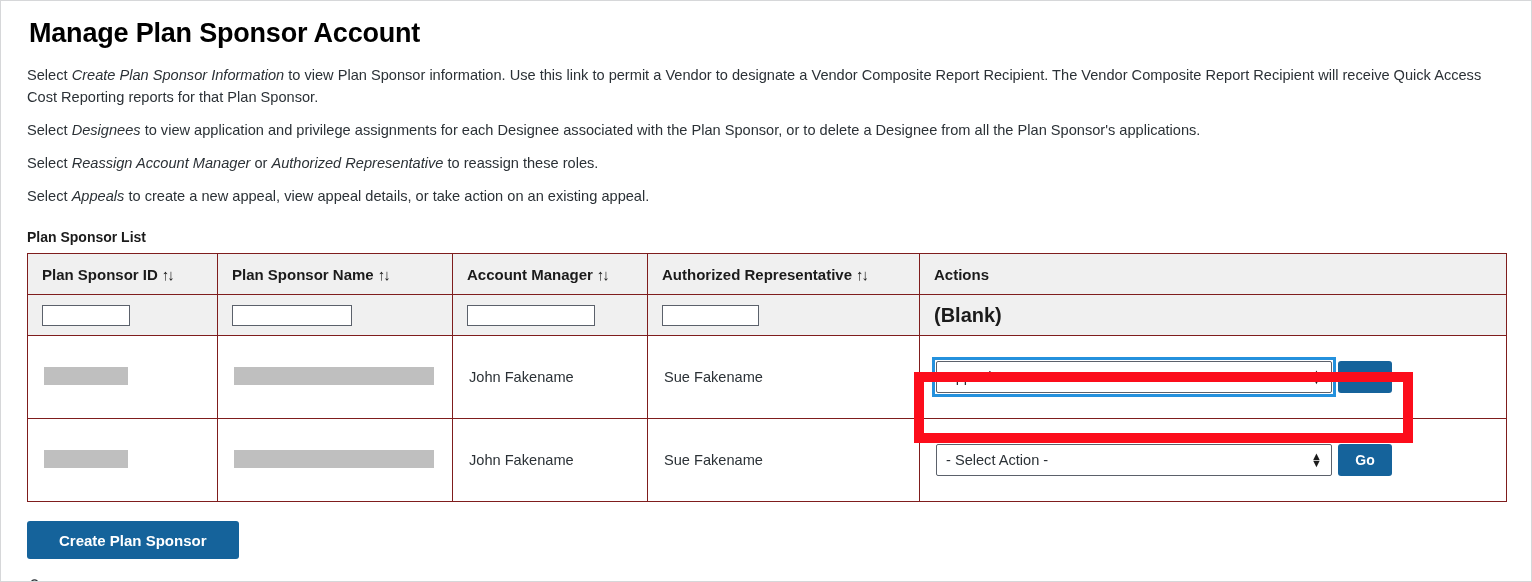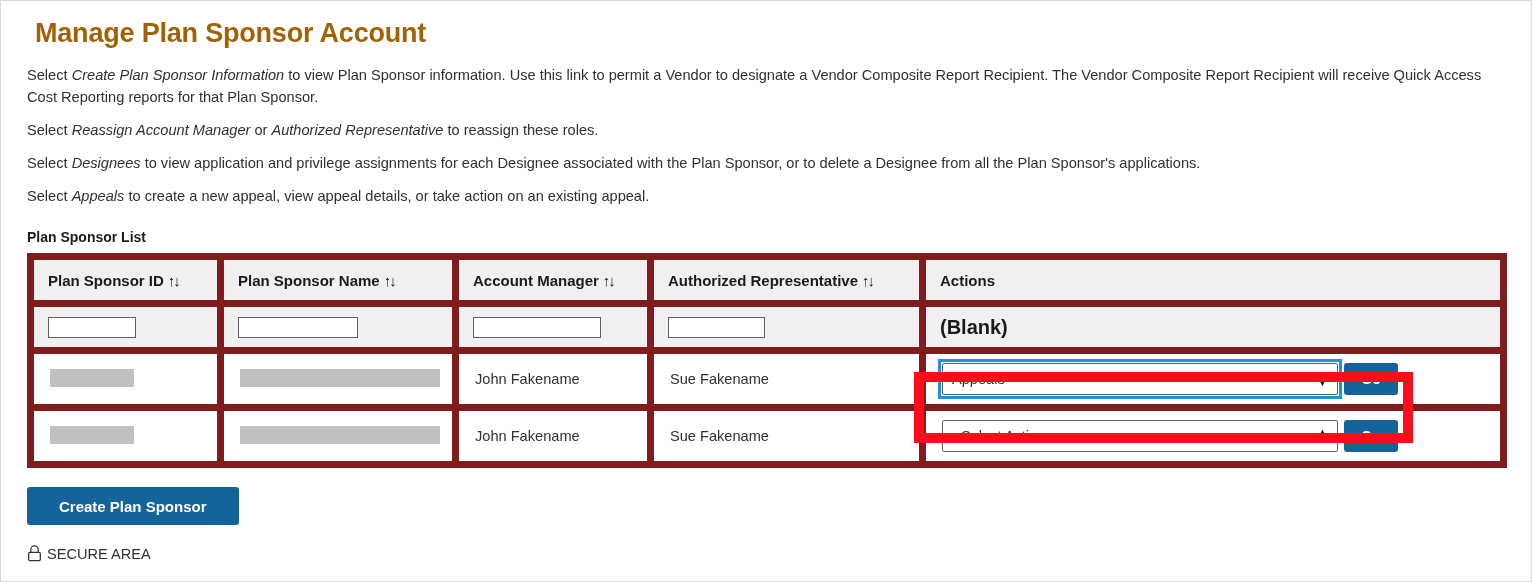--- a/index.html
+++ b/index.html
@@ -25,23 +25,23 @@
     position: absolute;
     left: 26px;
     top: 16px;
     right: 26px;
   }
 
   
   .page-title {
     font-size: 27px;
     font-weight: bold;
-    color: #a16207;
+    color: #000000;
     letter-spacing: -0.2px;
-    margin: 0 0 16px 8px;
+    margin: 0 0 16px 2px;
     line-height: 1.2;
   }
 
   
   .intro {
     font-size: 14.6px;
     line-height: 1.45;
     color: #2b3136;
     margin: 0 0 12px 0;
     max-width: 1480px;
@@ -60,21 +60,21 @@
   
   .sponsor-table {
     border-collapse: collapse;
     width: 1480px;
     table-layout: fixed;
     font-size: 14.6px;
     color: #2b3136;
   }
   .sponsor-table th,
   .sponsor-table td {
-    border: 7px solid #7f1d1d;
+    border: 1px solid #7f1d1d;
     padding: 0;
     vertical-align: middle;
     text-align: left;
   }
   .sponsor-table thead th {
     background: #f0f0f0;
     font-weight: bold;
     color: #1b1b1b;
     font-size: 15px;
     height: 40px;
@@ -114,21 +114,21 @@
   .filter-input.rep  { width: 97px; }
   .blank-label {
     font-weight: bold;
     color: #1b1b1b;
     font-size: 20px;
   }
 
   .data-row td {
     background: #ffffff;
     height: 50px;
-    padding: 0 16px;
+    padding: 16px 16px;
   }
   .redacted {
     display: inline-block;
     height: 18px;
     background: #bfbfbf;
   }
   .redacted.id   { width: 84px; }
   .redacted.name { width: 200px; }
 
   .actions-cell { padding: 0 0 0 12px; }
@@ -230,25 +230,25 @@
   <div class="inner">
 
     <h1 class="page-title">Manage Plan Sponsor Account</h1>
 
 
     <p class="intro">
       <span>Select </span><em>Create Plan Sponsor Information</em><span> to view Plan Sponsor information. Use this link to permit a Vendor to designate a Vendor Composite Report Recipient. The Vendor Composite Report Recipient will receive Quick Access Cost Reporting reports for that Plan Sponsor.</span>
     </p>
 
     <p class="intro">
+      <span>Select </span><em>Designees</em><span> to view application and privilege assignments for each Designee associated with the Plan Sponsor, or to delete a Designee from all the Plan Sponsor's applications.</span>
+    </p>
+
+    <p class="intro">
       <span>Select </span><em>Reassign Account Manager</em><span> or </span><em>Authorized Representative</em><span> to reassign these roles.</span>
-    </p>
-
-    <p class="intro">
-      <span>Select </span><em>Designees</em><span> to view application and privilege assignments for each Designee associated with the Plan Sponsor, or to delete a Designee from all the Plan Sponsor's applications.</span>
     </p>
 
     <p class="intro last">
       <span>Select </span><em>Appeals</em><span> to create a new appeal, view appeal details, or take action on an existing appeal.</span>
     </p>
 
     <div class="table-caption">Plan Sponsor List</div>
 
     <table class="sponsor-table">
       <colgroup>

